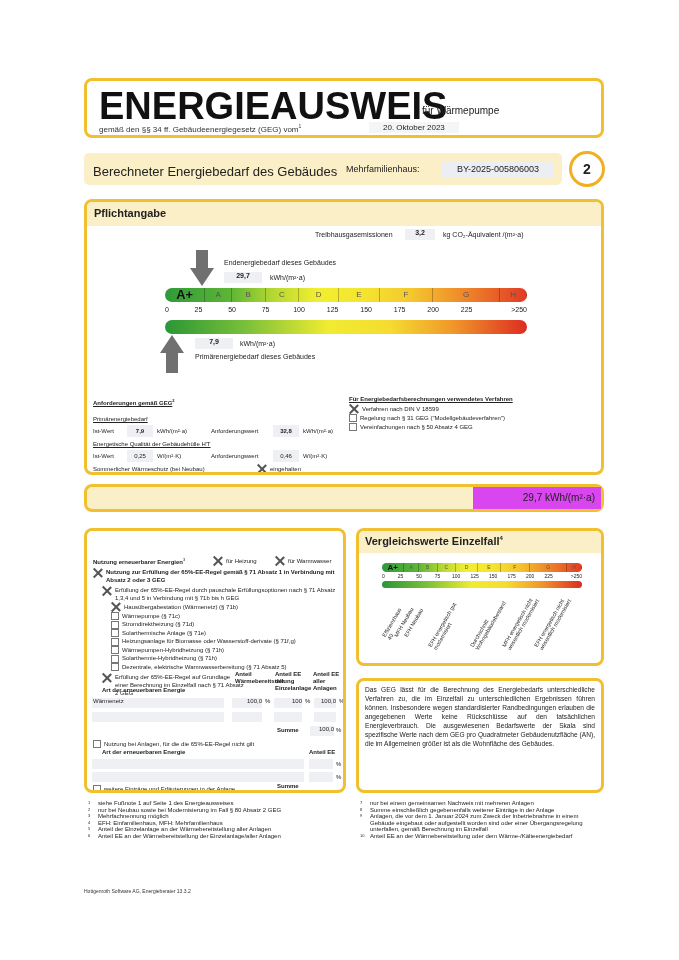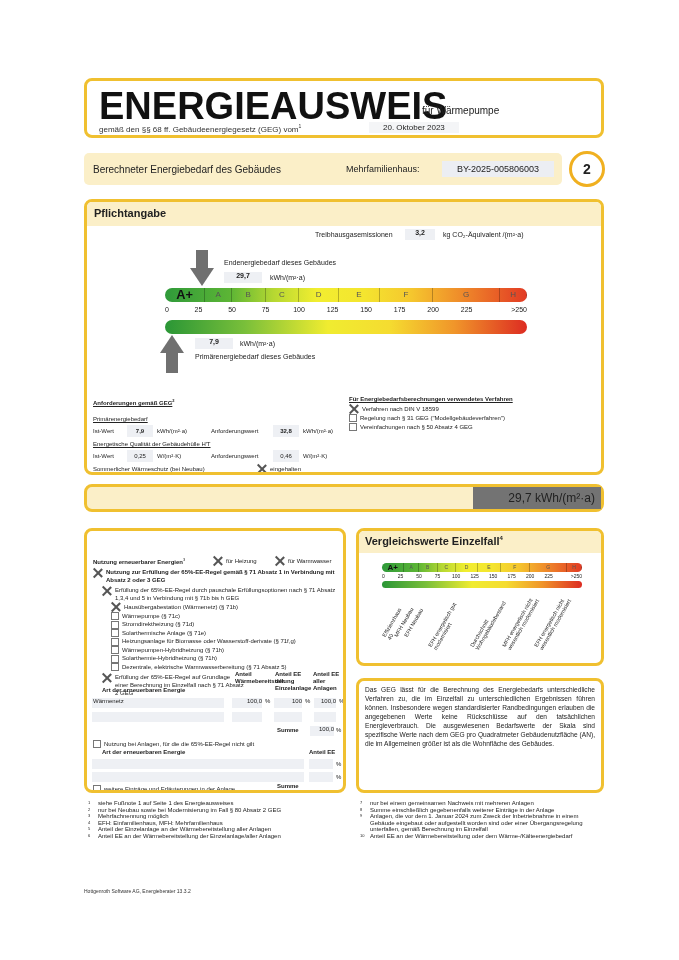--- a/index.html
+++ b/index.html
@@ -16,27 +16,27 @@
 u{text-decoration:underline}
 .scale-seg{position:absolute;top:0;height:100%;border-right:1px solid rgba(0,0,0,.25);font-size:8px;text-align:center;line-height:13px;color:#555}
 </style>
 </head>
 <body>
 
 <div class="ybox" style="left:84px;top:78px;width:520px;height:60px;">
   <div class="abs" style="left:12px;top:4px;font-size:38px;font-weight:bold;letter-spacing:0px;color:#111;">ENERGIEAUSWEIS</div>
   <div class="abs" style="left:335px;top:24px;font-size:10px;">für Wärmepumpe</div>
   <div class="abs t8" style="left:12px;top:42px;color:#333;">
-    <span>gemäß den §§ 68 ff. Gebäudeenergiegesetz (GEG) vom</span><sup style="font-size:5px">1</sup>
+    <span>gemäß den §§ 34 ff. Gebäudeenergiegesetz (GEG) vom</span><sup style="font-size:5px">1</sup>
   </div>
   <div class="abs t8 field" style="left:282px;top:41px;padding:1px 14px;background:#f4f5f7">20. Oktober 2023</div>
 </div>
 
 <div class="abs hdr-band" style="left:84px;top:153px;width:478px;height:32px;border-radius:5px;">
-  <div class="abs t8" style="left:9px;top:11px;font-size:10px;">Berechneter Energiebedarf des Gebäudes</div>
+  <div class="abs t8" style="left:9px;top:11px;font-size:13px;">Berechneter Energiebedarf des Gebäudes</div>
   <div class="abs" style="left:262px;top:11px;font-size:9px;">Mehrfamilienhaus:</div>
   <div class="abs field" style="left:358px;top:8px;width:112px;height:16px;line-height:16px;text-align:center;font-size:9px;background:#eceef3">BY-2025-005806003</div>
 </div>
 <div class="abs" style="left:569px;top:151px;width:36px;height:36px;border:3px solid #f0b020;border-radius:50%;text-align:center;line-height:30px;font-weight:bold;font-size:14px;">2</div>
 
 <div class="ybox" style="left:84px;top:199px;width:520px;height:276px;overflow:hidden;">
   <div class="hdr-band" style="height:24px;padding:5px 7px;font-weight:bold;font-size:11px;">Pflichtangabe</div>
   <div class="abs t7" style="left:228px;top:29px;">Treibhausgasemissionen</div>
   <div class="abs t7 field" style="left:318px;top:27px;width:30px;height:11px;text-align:center;font-weight:bold;">3,2</div>
   <div class="abs t7" style="left:356px;top:29px;">kg CO₂-Äquivalent /(m²·a)</div>
@@ -111,21 +111,21 @@
 
   <div class="abs t6" style="left:262px;top:193px;width:250px;line-height:9px;">
     <div style="font-weight:bold"><u>Für Energiebedarfsberechnungen verwendetes Verfahren</u></div>
     <div><span class="cbx"></span><span>Verfahren nach DIN V 18599</span></div>
     <div><span class="cb"></span><span>Regelung nach § 31 GEG ("Modellgebäudeverfahren")</span></div>
     <div><span class="cb"></span><span>Vereinfachungen nach § 50 Absatz 4 GEG</span></div>
   </div>
 </div>
 
 <div class="ybox" style="left:84px;top:484px;width:520px;height:28px;background:#fbefc8;">
-  <div class="abs" style="right:0;top:0;width:128px;height:22px;line-height:22px;text-align:right;padding-right:6px;font-size:12px;background:#737373;margin-left:8px;">29,7 kWh/(m²·a)</div>
+  <div class="abs" style="right:0;top:0;width:128px;height:22px;line-height:22px;text-align:right;padding-right:6px;font-size:10px;background:#d946ef;margin-left:8px;">29,7 kWh/(m²·a)</div>
 </div>
 
 <div class="ybox" style="left:84px;top:528px;width:262px;height:265px;overflow:hidden;">
   <div class="abs t6" style="left:6px;top:25px;width:250px;line-height:8px;">
     <div style="position:relative;height:10px">
       <b>Nutzung erneuerbarer Energien</b><sup style="font-size:4px">3</sup>
       <span class="abs" style="left:120px;top:0"><span class="cbx"></span><span>für Heizung</span></span>
       <span class="abs" style="left:182px;top:0"><span class="cbx"></span><span>für Warmwasser</span></span>
     </div>
     <div style="display:flex;margin-top:2px">

